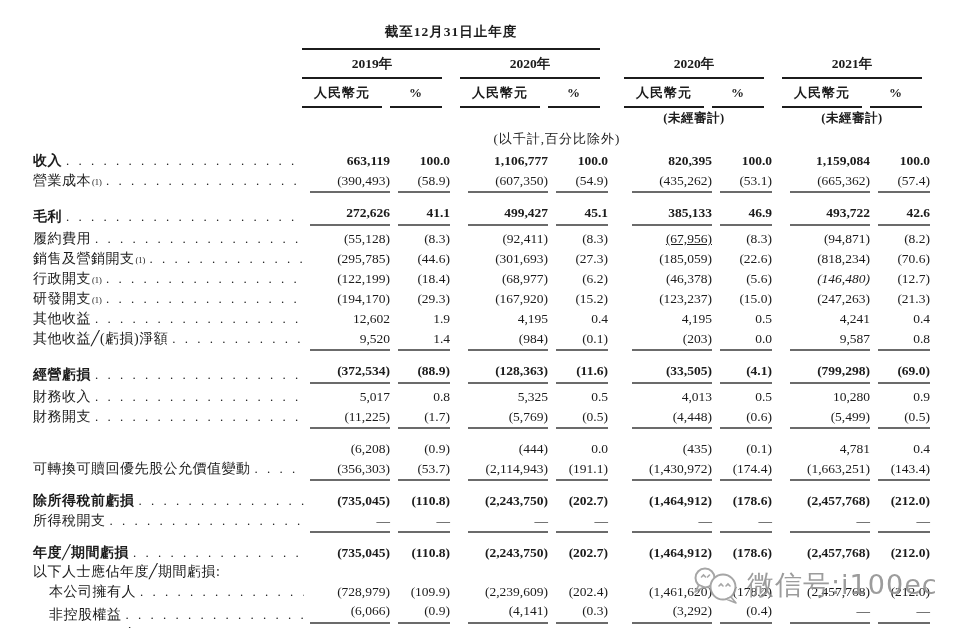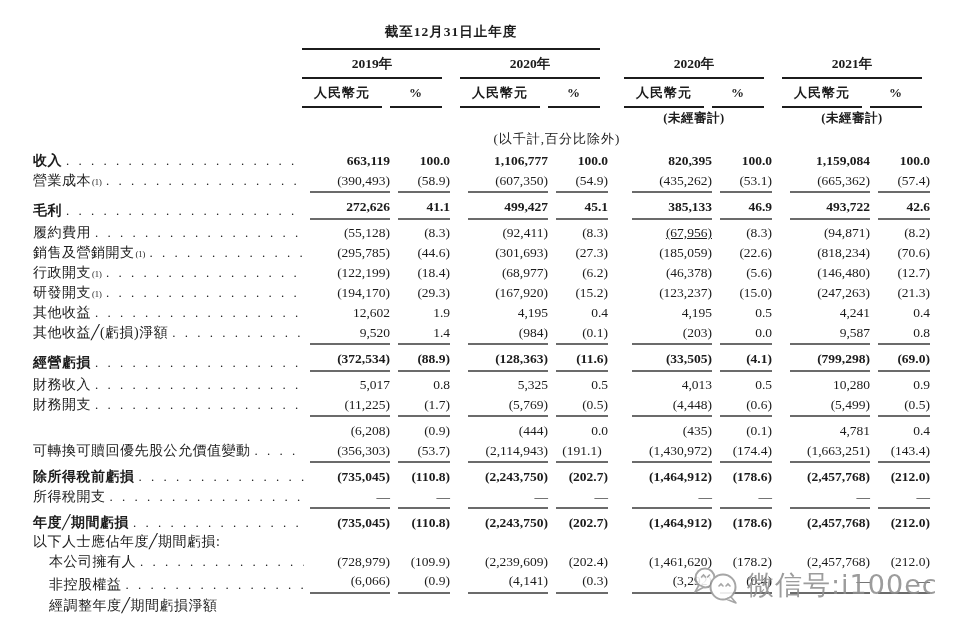--- a/index.html
+++ b/index.html
@@ -44,21 +44,21 @@
   .sup{font-size:8.5px;vertical-align:4px;line-height:0;margin-left:1px;}
   .dots{flex:1;overflow:hidden;white-space:nowrap;margin:0 6px 0 4px;color:#222;}
   .dots::after{
     content:". . . . . . . . . . . . . . . . . . . . . . . . . . . . . . . . . . . . . . . . . . . . . . . . . . . .";
     font-size:13px;letter-spacing:3px;font-weight:normal;
   }
   .cell{text-align:right;font-size:13.5px;line-height:19px;}
   .bold .lt,.bold .cell{font-weight:bold;}
   .ind1 .label-cell{padding-left:16px;}
   .rt{margin-top:1px;}
-  .rt .cell{border-top:2px solid #6b6b6b;padding-top:4px;}
+  .rt .cell{border-top:2px solid #6b6b6b;padding-top:10px;}
   .rt .label-cell{padding-top:4px;}
   .rb{margin-bottom:2px;}
   .rb .cell{border-bottom:2px solid #6b6b6b;padding-bottom:2px;}
   .gap{margin-top:7px;}
   
   .wm{
     position:absolute;left:690px;top:565px;
     display:flex;align-items:center;gap:5px;opacity:0.88;
   }
   .wm-text{
@@ -180,21 +180,21 @@
       <span class="lt">行政開支</span>
           <sup class="sup">(1)</sup>
       <span class="dots"></span>
     </div>
   <div class="cell" style="grid-column: 2 / 3;">(122,199)</div>
         <div class="cell" style="grid-column: 4 / 5;">(18.4)</div>
         <div class="cell" style="grid-column: 6 / 7;">(68,977)</div>
         <div class="cell" style="grid-column: 8 / 9;">(6.2)</div>
         <div class="cell" style="grid-column: 10 / 11;">(46,378)</div>
         <div class="cell" style="grid-column: 12 / 13;">(5.6)</div>
-        <div class="cell" style="grid-column: 14 / 15;">(146,480)</div>
+        <div class="cell" style="grid-column: 14 / 15; font-style: italic;">(146,480)</div>
         <div class="cell" style="grid-column: 16 / 17;">(12.7)</div>
       </div>
       <div class="grid row">
     <div class="label-cell">
       <span class="lt">研發開支</span>
           <sup class="sup">(1)</sup>
       <span class="dots"></span>
     </div>
   <div class="cell" style="grid-column: 2 / 3;">(194,170)</div>
         <div class="cell" style="grid-column: 4 / 5;">(29.3)</div>
@@ -286,21 +286,21 @@
         <div class="cell" style="grid-column: 16 / 17;">0.4</div>
       </div>
       <div class="grid row">
     <div class="label-cell">
       <span class="lt">可轉換可贖回優先股公允價值變動</span>
       <span class="dots"></span>
     </div>
   <div class="cell" style="grid-column: 2 / 3;">(356,303)</div>
         <div class="cell" style="grid-column: 4 / 5;">(53.7)</div>
         <div class="cell" style="grid-column: 6 / 7;">(2,114,943)</div>
-        <div class="cell" style="grid-column: 8 / 9; text-align: center;">(191.1)</div>
+        <div class="cell" style="grid-column: 8 / 9;">(191.1)</div>
         <div class="cell" style="grid-column: 10 / 11;">(1,430,972)</div>
         <div class="cell" style="grid-column: 12 / 13;">(174.4)</div>
         <div class="cell" style="grid-column: 14 / 15;">(1,663,251)</div>
         <div class="cell" style="grid-column: 16 / 17;">(143.4)</div>
       </div>
       <div class="grid row bold rt">
     <div class="label-cell">
       <span class="lt">除所得稅前虧損</span>
       <span class="dots"></span>
     </div>

